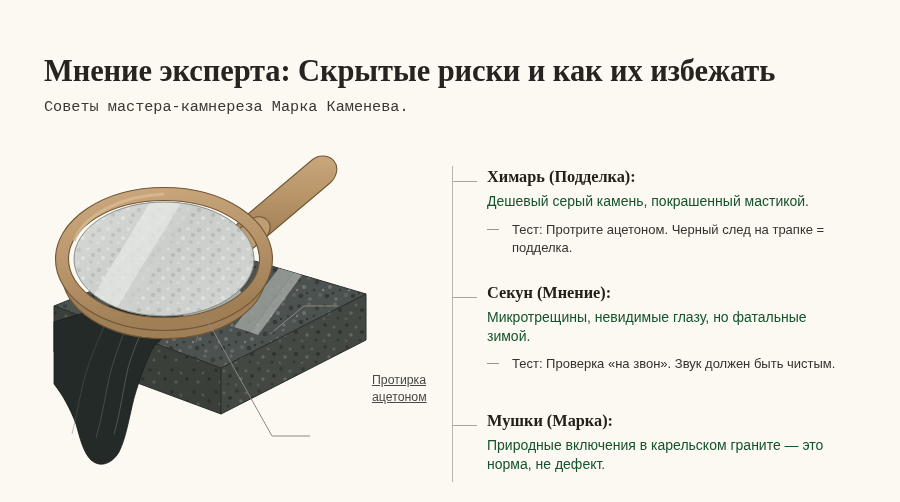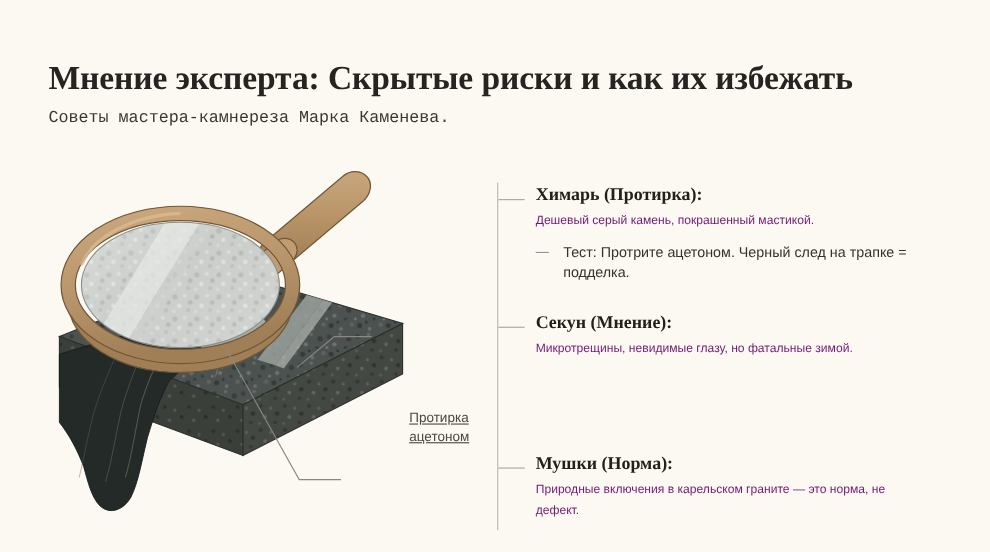--- a/index.html
+++ b/index.html
@@ -103,23 +103,23 @@
     font-family: "Liberation Serif", serif;
     font-weight: bold;
     font-size: 16.3px;
     line-height: 21px;
     color: #232019;
     margin: 0;
     white-space: nowrap;
   }
   .tip-desc {
     font-family: "Liberation Sans", sans-serif;
-    font-size: 11px;
+    font-size: 14px;
     line-height: 18.5px;
-    color: #701a75;
+    color: #14532d;
     margin: 5px 0 0 0;
     max-width: 372px;
   }
   .tip-sub {
     position: relative;
     margin: 10px 0 0 0;
     padding-left: 25px;
     font-family: "Liberation Sans", sans-serif;
     font-size: 13px;
     line-height: 18.5px;
@@ -301,39 +301,43 @@
     </div>
 
   </div>
 
   <div id="tips-panel">
     <div id="tips-rail"></div>
 
     <div class="tip-block" style="top:0px;">
       <span class="tip-tick"></span>
       <div class="tip-body">
-        <h2 class="tip-heading">Химарь (Протирка):</h2>
+        <h2 class="tip-heading">Химарь (Подделка):</h2>
         <p class="tip-desc">Дешевый серый камень, покрашенный мастикой.</p>
         <p class="tip-sub">
           <span class="tip-sub-dash"></span>
           <span>Тест: Протрите ацетоном. Черный след на трапке = подделка.</span>
         </p>
       </div>
     </div>
 
     <div class="tip-block" style="top:116px;">
       <span class="tip-tick"></span>
       <div class="tip-body">
         <h2 class="tip-heading">Секун (Мнение):</h2>
         <p class="tip-desc" style="max-width:352px;">Микротрещины, невидимые глазу, но фатальные зимой.</p>
+        <p class="tip-sub">
+          <span class="tip-sub-dash"></span>
+          <span>Тест: Проверка «на звон». Звук должен быть чистым.</span>
+        </p>
       </div>
     </div>
 
     <div class="tip-block" style="top:244px;">
       <span class="tip-tick"></span>
       <div class="tip-body">
-        <h2 class="tip-heading">Мушки (Норма):</h2>
+        <h2 class="tip-heading">Мушки (Марка):</h2>
         <p class="tip-desc" style="max-width:358px;">Природные включения в карельском граните — это норма, не дефект.</p>
       </div>
     </div>
   </div>
 
 </div>
 
 </body></html>

